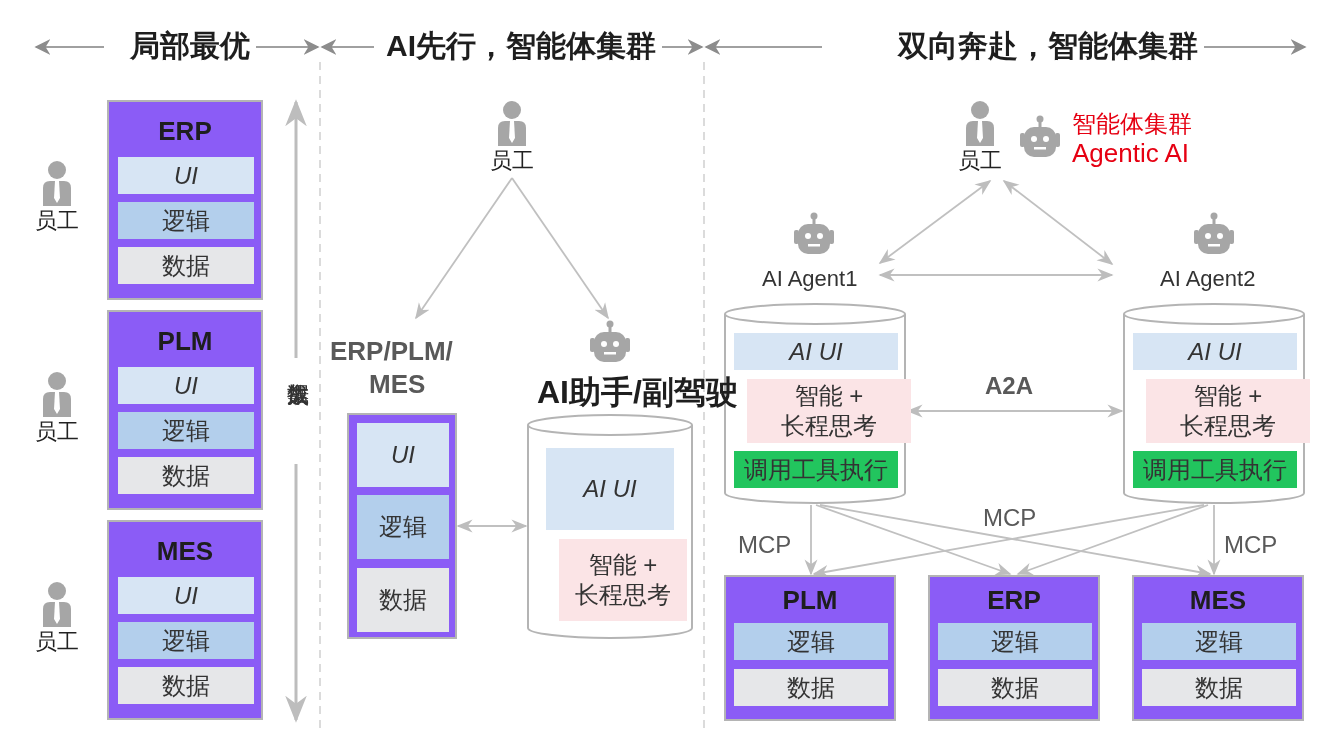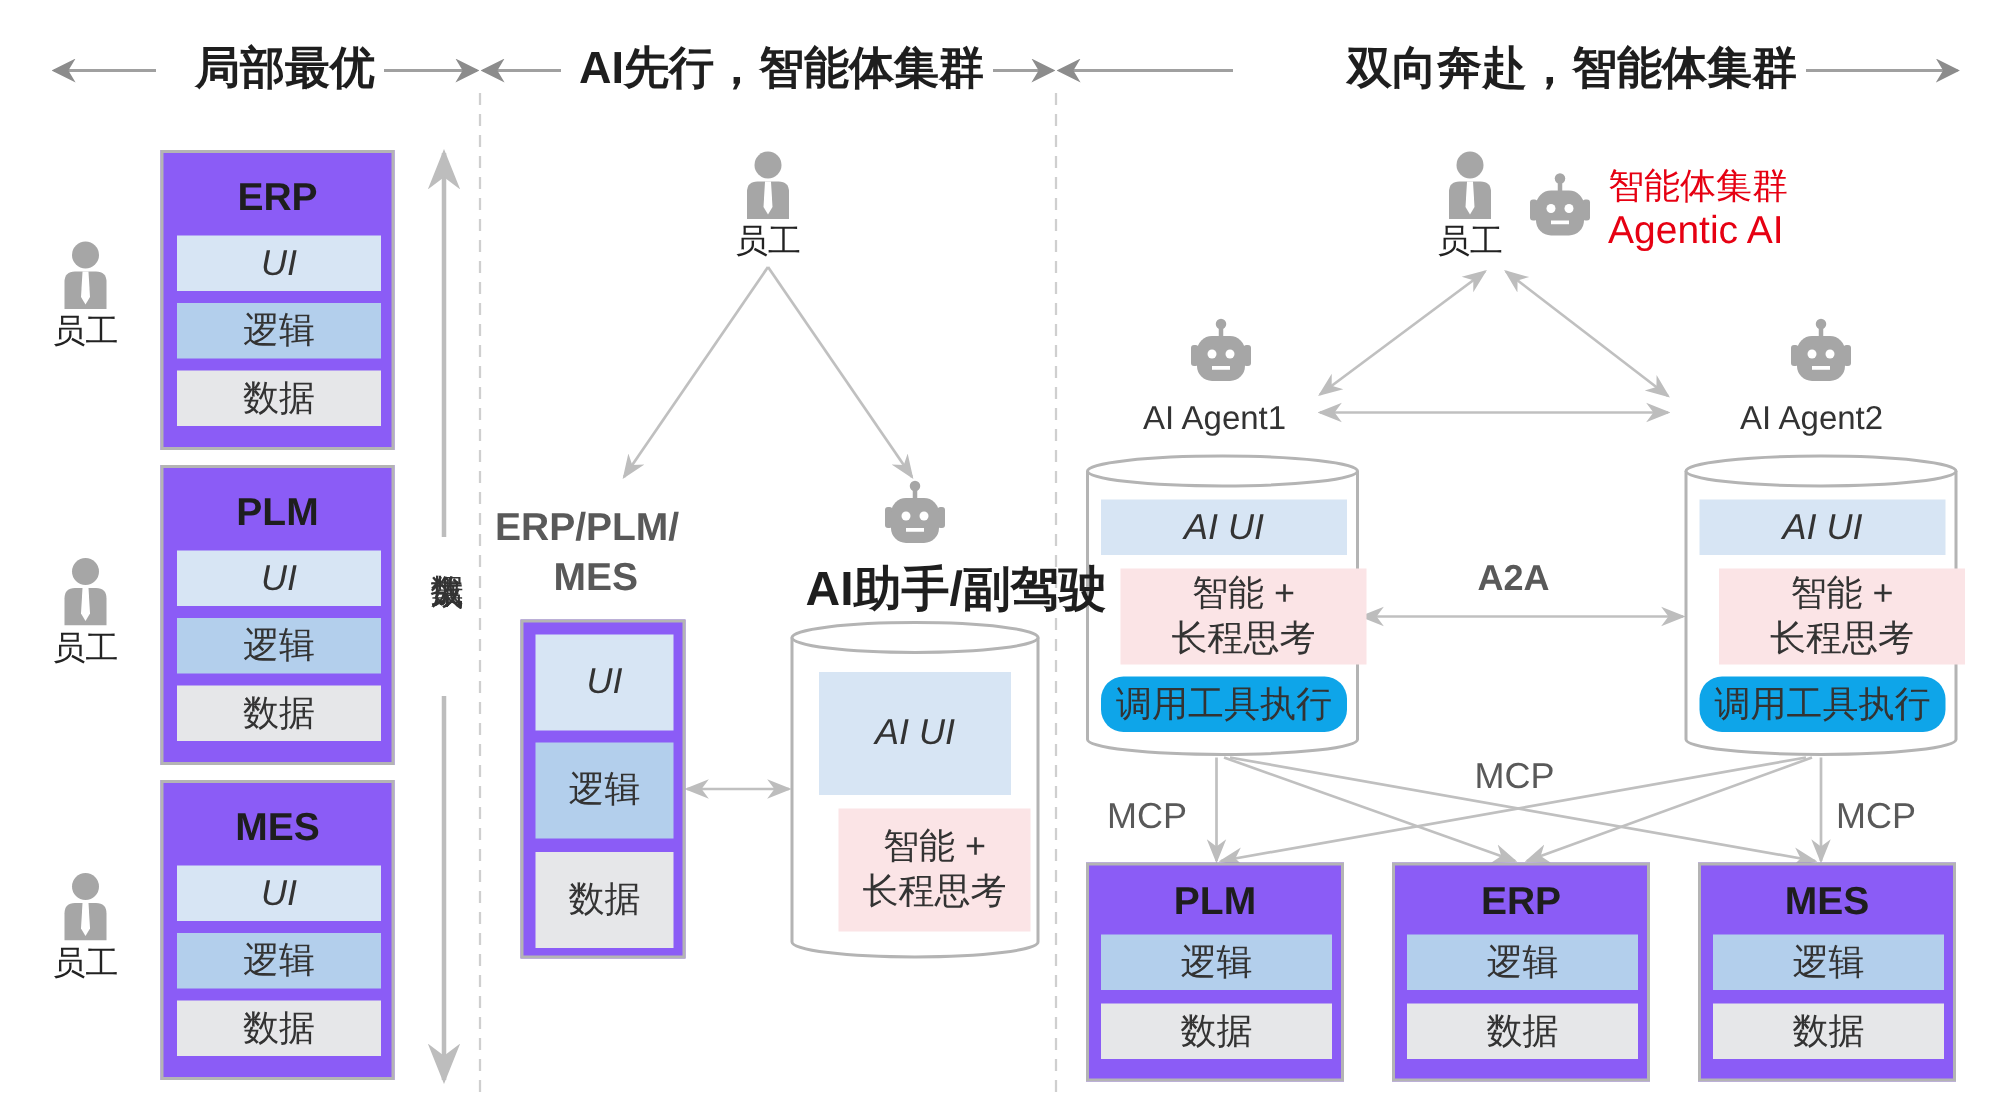--- a/index.html
+++ b/index.html
@@ -13,21 +13,21 @@
   .box { position: absolute; border: 2px solid #b4b4b4; background: #8b5cf6; box-sizing: border-box; }
   .box-title { position: absolute; left: 0; right: 0; text-align: center; font-size: 26px;
                font-weight: bold; color: #1e1e1e; }
   .layer-ui, .layer-logic, .layer-data, .layer-think, .layer-tool {
     position: absolute; display: flex; align-items: center; justify-content: center;
     text-align: center; font-size: 24px; color: #333; line-height: 1.25; }
   .layer-ui { background: #d7e5f4; font-style: italic; }
   .layer-logic { background: #b3cfec; }
   .layer-data { background: #e6e7e9; }
   .layer-think { background: #fbe4e6; margin-left: 13px; }
-  .layer-tool { background: #0ea5e9; border-radius: 15px; }
+  .layer-tool { background: #22c55e; }
   .label { position: absolute; white-space: nowrap; color: #222; }
   .emp-label { font-size: 22px; text-align: center; width: 60px; }
   .gray-text { color: #595959; }
   .red-text { color: #e60012; font-weight: normal; }
   .vert { writing-mode: vertical-rl; text-orientation: upright; font-size: 22px;
           color: #333; background: #fff; padding: 4px 0; letter-spacing: 0px; }
 </style>
 </head>
 <body>
 

